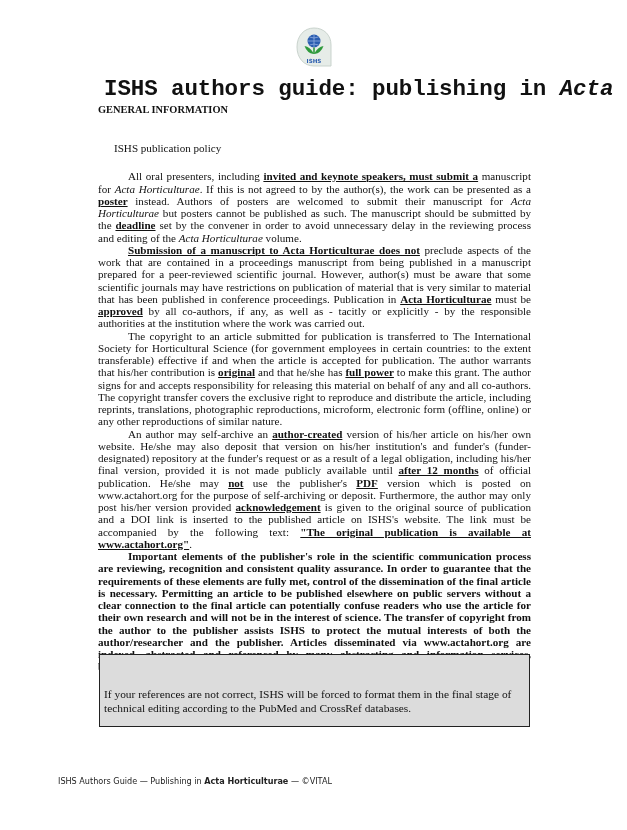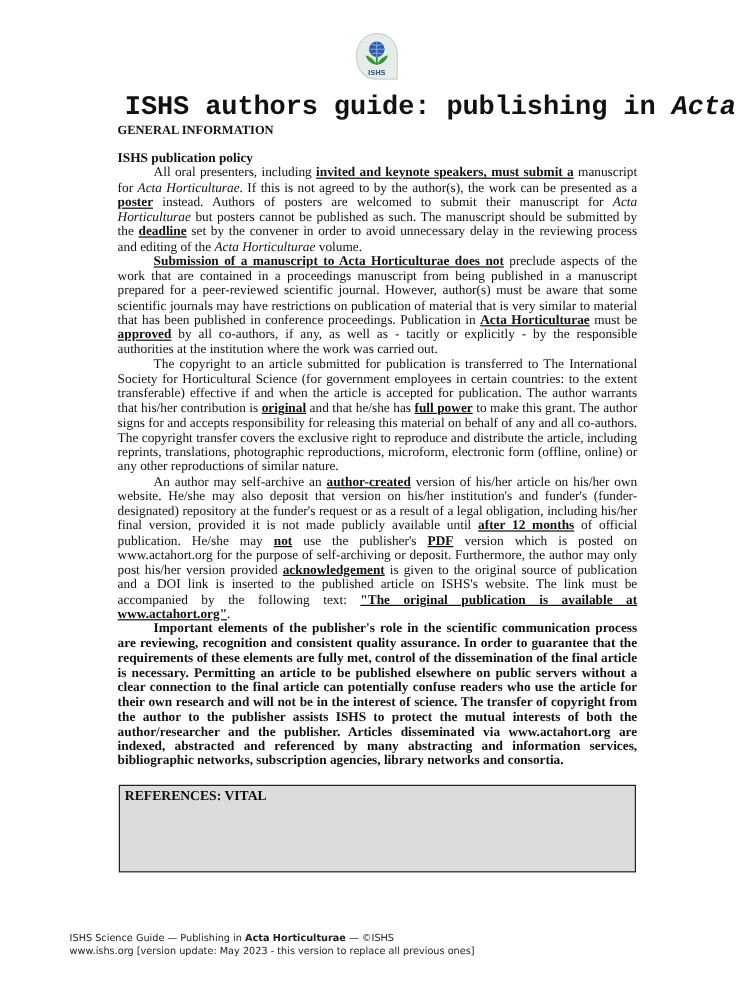--- a/index.html
+++ b/index.html
@@ -7,21 +7,21 @@
          font-family: "DejaVu Serif", serif; color: #111; }
   .logo { position: absolute; left: 296px; top: 27px; width: 36px; height: 40px; }
   .title { position: absolute; left: 98px; top: 70px; margin: 6px;
            font-family: Liberation Mono, monospace; font-weight: bold; font-size: 22.5px;
            letter-spacing: -0.1px; white-space: nowrap; }
   .title i { font-style: italic; }
   .section { position: absolute; left: 98px; top: 104px; margin: 0;
              font-family: "Liberation Serif", serif; font-weight: bold; font-size: 10.4px; }
   .content { position: absolute; left: 98px; top: 126px; width: 433px;
              font-family: "Liberation Serif", serif; font-size: 11.1px; line-height: 12.25px; }
-  .subhead { font-weight: bold; margin: 0; }
+  .subhead { font-weight: normal; margin: 16px; }
   .para { margin: 0; text-indent: 30px; text-align: justify; }
   .para b { font-weight: bold; text-decoration: underline; }
   .para i { font-style: italic; }
   .para.bold-all { font-weight: bold; }
   .refbox { position: absolute; left: 99px; top: 654px; width: 431px; height: 73px;
             background: #dcdcdc; border: 1.5px solid #222; box-sizing: border-box;
             padding: 2px 4px; font-family: "Liberation Serif", serif; font-size: 11.4px;
             line-height: 14.8px; }
   .refbox .rh { font-weight: bold; display: block; }
   .refbox b { font-weight: bold; }
@@ -53,21 +53,20 @@
   <div id="paras">
       <p class="para"><span>All oral presenters, including </span><b>invited and keynote speakers, must submit a</b><span> manuscript for </span><i>Acta Horticulturae</i><span>. If this is not agreed to by the author(s), the work can be presented as a </span><b>poster</b><span> instead. Authors of posters are welcomed to submit their manuscript for </span><i>Acta Horticulturae</i><span> but posters cannot be published as such. The manuscript should be submitted by the </span><b>deadline</b><span> set by the convener in order to avoid unnecessary delay in the reviewing process and editing of the </span><i>Acta Horticulturae</i><span> volume.</span></p>
       <p class="para"><b>Submission of a manuscript to Acta Horticulturae does not</b><span> preclude aspects of the work that are contained in a proceedings manuscript from being published in a manuscript prepared for a peer-reviewed scientific journal. However, author(s) must be aware that some scientific journals may have restrictions on publication of material that is very similar to material that has been published in conference proceedings. Publication in </span><b>Acta Horticulturae</b><span> must be </span><b>approved</b><span> by all co-authors, if any, as well as - tacitly or explicitly - by the responsible authorities at the institution where the work was carried out.</span></p>
       <p class="para"><span>The copyright to an article submitted for publication is transferred to The International Society for Horticultural Science (for government employees in certain countries: to the extent transferable) effective if and when the article is accepted for publication. The author warrants that his/her contribution is </span><b>original</b><span> and that he/she has </span><b>full power</b><span> to make this grant. The author signs for and accepts responsibility for releasing this material on behalf of any and all co-authors. The copyright transfer covers the exclusive right to reproduce and distribute the article, including reprints, translations, photographic reproductions, microform, electronic form (offline, online) or any other reproductions of similar nature.</span></p>
       <p class="para"><span>An author may self-archive an </span><b>author-created</b><span> version of his/her article on his/her own website. He/she may also deposit that version on his/her institution's and funder's (funder-designated) repository at the funder's request or as a result of a legal obligation, including his/her final version, provided it is not made publicly available until </span><b>after 12 months</b><span> of official publication. He/she may </span><b>not</b><span> use the publisher's </span><b>PDF</b><span> version which is posted on www.actahort.org for the purpose of self-archiving or deposit. Furthermore, the author may only post his/her version provided </span><b>acknowledgement</b><span> is given to the original source of publication and a DOI link is inserted to the published article on ISHS's website. The link must be accompanied by the following text: </span><b>"The original publication is available at www.actahort.org"</b><span>.</span></p>
       <p class="para bold-all"><span>Important elements of the publisher's role in the scientific communication process are reviewing, recognition and consistent quality assurance. In order to guarantee that the requirements of these elements are fully met, control of the dissemination of the final article is necessary. Permitting an article to be published elsewhere on public servers without a clear connection to the final article can potentially confuse readers who use the article for their own research and will not be in the interest of science. The transfer of copyright from the author to the publisher assists ISHS to protect the mutual interests of both the author/researcher and the publisher. Articles disseminated via www.actahort.org are indexed, abstracted and referenced by many abstracting and information services, bibliographic networks, subscription agencies, library networks and consortia.</span></p>
     </div>
 </div>
 
 <div class="refbox">
-  <span class="rh">REFERENCES: VITAL</span>
   <br>
   <br>
+  <span>If your references are not correct, ISHS will be forced to format them in the final stage of technical editing according to the PubMed and CrossRef databases.</span>
 </div>
 
 <div class="footer">
-  <div><span>ISHS Science Guide — Publishing in </span><b>Acta Horticulturae</b><span> — ©ISHS</span></div>
-  <div>www.ishs.org [version update: May 2023 - this version to replace all previous ones]</div>
+  <div><span>ISHS Authors Guide — Publishing in </span><b>Acta Horticulturae</b><span> — ©VITAL</span></div>
 </div>
 
 </body></html>

